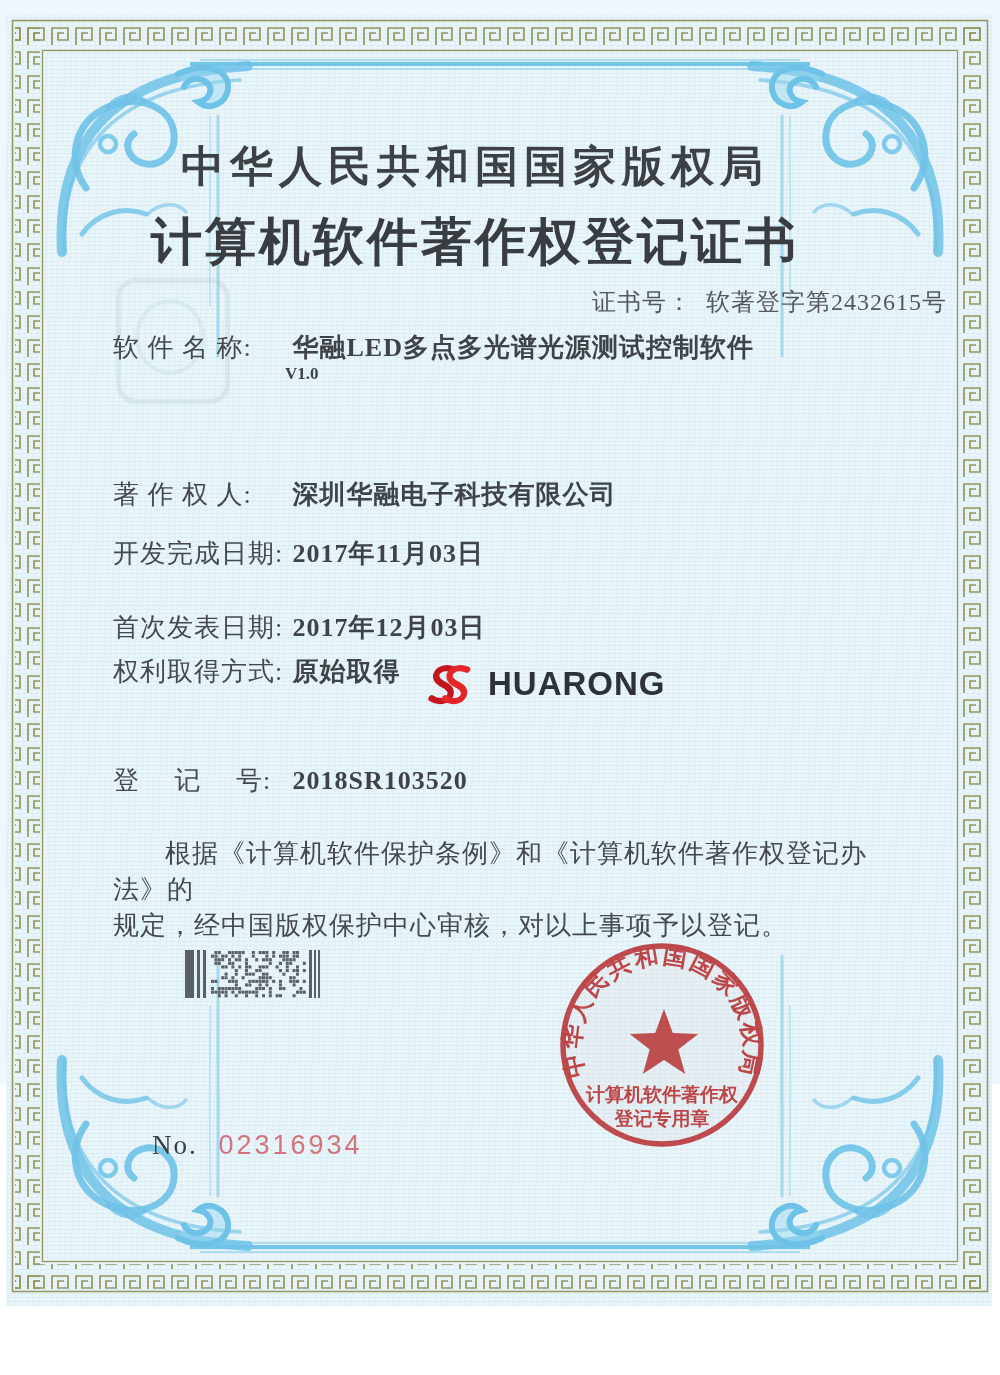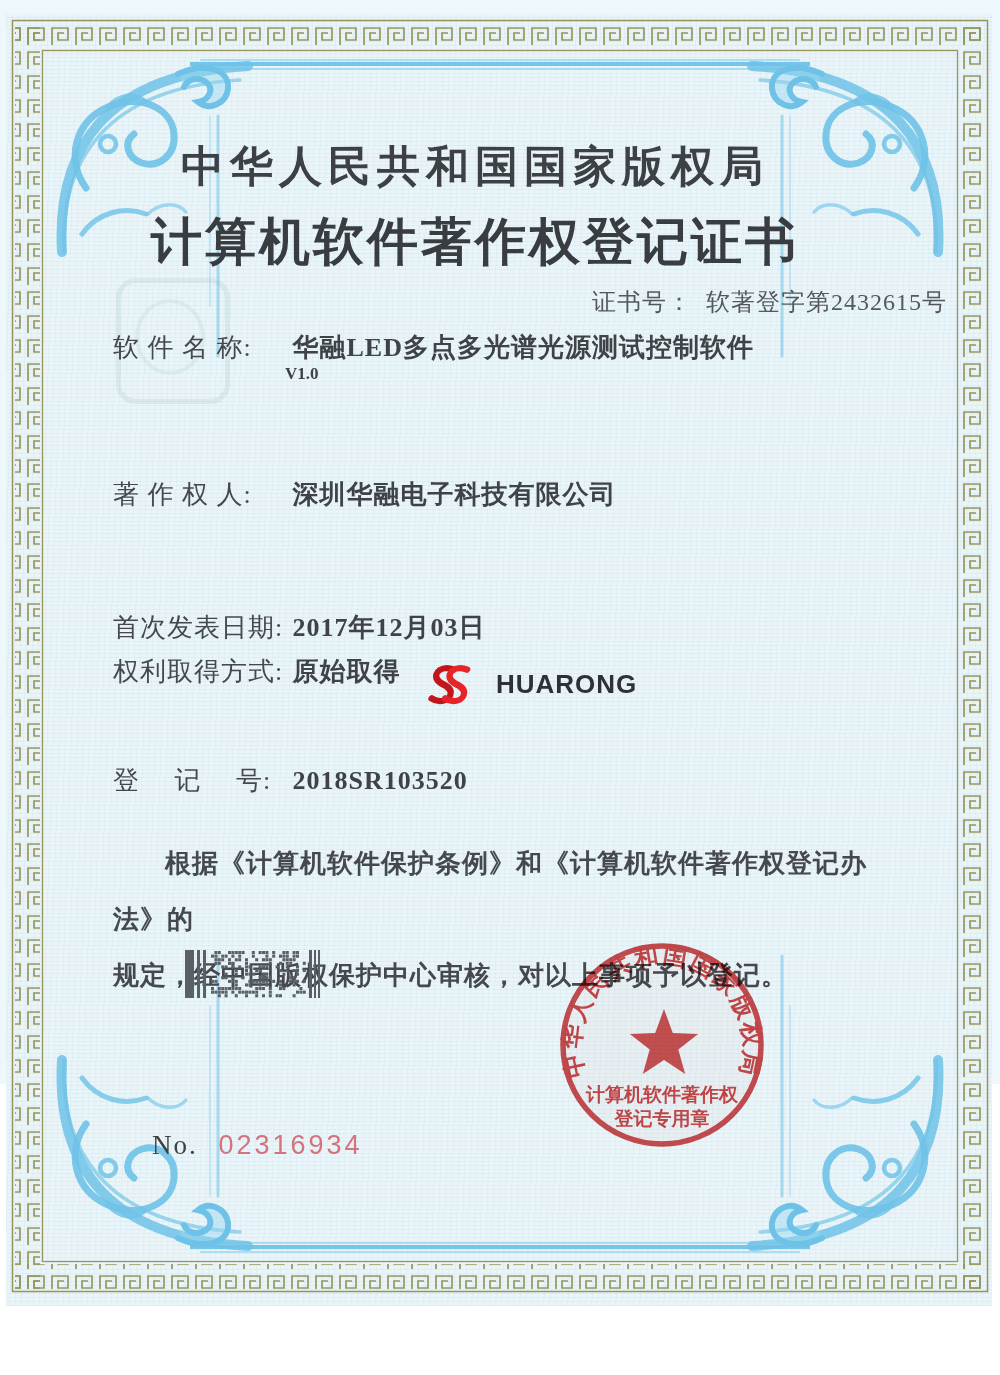--- a/index.html
+++ b/index.html
@@ -32,33 +32,33 @@
     font-size:51px;font-weight:700;letter-spacing:3px;color:#393c40;
   }
   .certno{left:592px;top:286px;font-size:24px;color:#54585c;letter-spacing:1px;}
   .certno .lbl{margin-right:14px;}
   
   .frow{left:113px;font-size:26px;color:#45494e;letter-spacing:1px;white-space:nowrap;}
   .frow .flabel{display:inline-block;width:168px;}
   .frow .fvalue{display:inline-block;margin-left:4px;font-weight:600;color:#3f4347;}
   .fvalue2{left:285px;font-size:17px;font-weight:600;color:#3f4347;}
   
-  .statement{left:113px;top:836px;width:778px;font-size:26px;line-height:56px;color:#45494e;letter-spacing:1px;font-weight:bold;}
+  .statement{left:113px;top:836px;width:778px;font-size:26px;line-height:36px;color:#45494e;letter-spacing:1px;}
   .statement .indent{text-indent:2em;}
   
   .serial{left:152px;top:1130px;font-size:27px;white-space:nowrap;}
   .serial .no{color:#3c4042;letter-spacing:2px;}
   .serial .num{color:#d4737d;letter-spacing:3px;margin-left:14px;font-family:"Liberation Sans","DejaVu Sans",sans-serif;}
   
   .sealdate{left:578px;top:1122px;font-size:31px;color:#5c5f62;letter-spacing:1px;z-index:2;}
   
   .logo{left:426px;top:662px;display:flex;align-items:center;z-index:2;}
   .logo .ltext{
     font-family:"Liberation Sans","DejaVu Sans",sans-serif;
-    font-weight:700;font-size:26px;color:#2e3237;letter-spacing:1px;margin-left:20px;
+    font-weight:700;font-size:33px;color:#2e3237;letter-spacing:1px;margin-left:12px;
   }
   
   .watermark{
     left:116px;top:278px;width:104px;height:116px;border-radius:20px;
     border:5px solid rgba(140,175,170,.16);z-index:0;
   }
   .watermark:after{
     content:"";position:absolute;left:14px;top:16px;width:62px;height:68px;
     border-radius:50%;border:4px solid rgba(140,175,170,.13);
   }
@@ -130,20 +130,24 @@
     <span class="flabel">软 件 名 称:</span>
     <span class="fvalue">华融LED多点多光谱光源测试控制软件</span>
   </div>
   <div class="abs fvalue2" style="top:364px;">V1.0</div>
 
   <div class="abs frow" style="top:448px;margin-top:29px;">
     <span class="flabel">著 作 权 人:</span>
     <span class="fvalue">深圳华融电子科技有限公司</span>
   </div>
 
+  <div class="abs frow" style="top:536px;">
+    <span class="flabel">开发完成日期:</span>
+    <span class="fvalue">2017年11月03日</span>
+  </div>
 
   <div class="abs frow" style="top:595px;margin-top:15px;">
     <span class="flabel">首次发表日期:</span>
     <span class="fvalue">2017年12月03日</span>
   </div>
 
   <div class="abs frow" style="top:654px;">
     <span class="flabel">权利取得方式:</span>
     <span class="fvalue">原始取得</span>
   </div>

